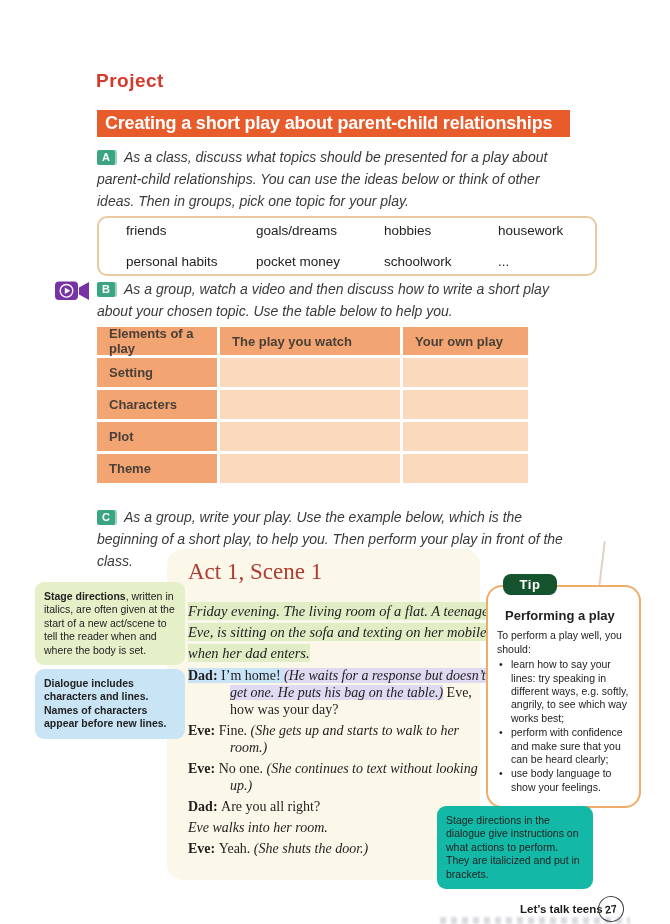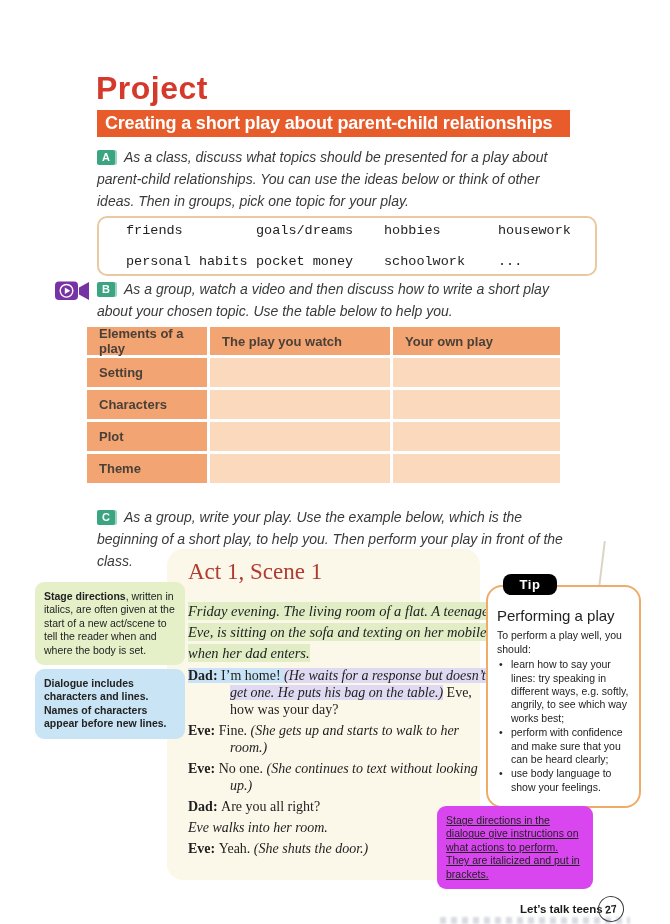--- a/index.html
+++ b/index.html
@@ -3,42 +3,42 @@
 <meta charset="utf-8">
 <style>
   html,body{margin:0;padding:0;}
   body{
     width:670px;height:924px;position:relative;background:#ffffff;
     font-family:"Liberation Sans",sans-serif;color:#333;overflow:hidden;
   }
   .abs{position:absolute;}
 
   
-  .project-title{left:96px;top:70px;font-size:32px;font-weight:bold;color:#d5392b;letter-spacing:.5px;}
+  .project-title{left:96px;top:70px;font-size:19px;font-weight:bold;color:#d5392b;letter-spacing:.5px;}
   .banner{left:97px;top:110px;width:465px;height:27px;background:#e85c2c;color:#fff;
     font-weight:bold;font-size:18px;line-height:27px;padding-left:8px;letter-spacing:-.2px;white-space:nowrap;}
 
   
   .instr{font-style:italic;font-size:14px;line-height:22px;color:#3a3a3a;margin:0;}
   .badge{display:inline-block;width:18px;height:15px;background:#3ba581;color:#fff;
     font-style:normal;font-weight:bold;font-size:11px;line-height:15px;text-align:center;
     border-radius:2px;margin-right:9px;vertical-align:1px;box-shadow:2px 0 0 #9fd4c0;}
   .sec-a{left:97px;top:146px;width:476px;}
   .sec-b{left:97px;top:278px;width:476px;}
   .sec-c{left:97px;top:506px;width:476px;}
   .video-icon{left:54px;top:279px;}
 
   
   .ideas-box{left:97px;top:216px;width:469px;height:56px;border:2px solid #e9c9a0;border-radius:10px;
     display:grid;grid-template-columns:130px 128px 114px 1fr;align-content:center;
-    padding-left:27px;font-size:13.5px;color:#222;row-gap:17px;font-family:Liberation Mono, monospace;}
+    padding-left:27px;font-size:13.5px;color:#222;row-gap:17px;}
   .ideas-box span{line-height:14px;}
 
   
-  .ptable{left:87px;top:327px;width:473px;display:grid;grid-template-columns:120px 180px 1fr;
+  .ptable{left:97px;top:327px;width:431px;display:grid;grid-template-columns:120px 180px 1fr;
     grid-template-rows:28px repeat(4,29px);gap:3px;}
   .ptable .hcell,.ptable .lcell{background:#f2a472;font-weight:bold;font-size:13px;color:#4a4038;
     display:flex;align-items:center;padding-left:12px;}
   .ptable .ecell{background:#fad9bd;}
 
   
   .script-panel{left:167px;top:549px;width:313px;height:331px;background:#fbf7e9;border-radius:16px;}
   .act-title{left:188px;top:559px;font-family:"Liberation Serif",serif;font-size:23px;color:#b23b31;}
   .stage-open{left:188px;top:601px;width:344px;font-family:"Liberation Serif",serif;
     font-style:italic;font-size:14.5px;line-height:21px;color:#222;}
@@ -49,29 +49,29 @@
     font-size:14px;line-height:17px;color:#1e1e1e;}
   .dialogue p{margin:0 0 4px;padding-left:42px;text-indent:-42px;}
   .dialogue p.dir-line{padding-left:0;text-indent:0;font-style:italic;}
   .spk{font-weight:bold;}
   .sdir{font-style:italic;}
 
   
   .callout{font-size:10.5px;line-height:13.4px;color:#222;border-radius:9px;padding:8px 9px;}
   .co-green{left:35px;top:582px;width:132px;background:#e5efc8;}
   .co-blue{left:35px;top:669px;width:132px;background:#c9e4f5;font-weight:bold;}
-  .co-purple{left:437px;top:806px;width:138px;background:#d946ef;text-decoration:underline;}
+  .co-purple{left:437px;top:806px;width:138px;background:#14b8a6;}
 
   
   .tip-leader{left:601px;top:541px;width:2px;height:46px;background:#ddd4c6;transform:rotate(7deg);}
   .tip-box{left:486px;top:585px;width:133px;border:2px solid #efac68;border-radius:16px;background:#fff;
     padding:22px 9px 12px 9px;font-size:10.5px;line-height:13.4px;color:#222;}
-  .tip-badge{left:503px;top:574px;width:54px;height:21px;background:#000000;border-radius:8px;
+  .tip-badge{left:503px;top:574px;width:54px;height:21px;background:#14532d;border-radius:8px;
     color:#fff;font-weight:bold;font-size:13px;line-height:21px;text-align:center;letter-spacing:.5px;}
-  .tip-head{font-weight:normal;font-size:15px;margin:0 0 7px;}
+  .tip-head{font-weight:bold;font-size:13px;margin:0 8px 7px;}
   .tip-intro{margin:0 0 2px;}
   .tip-box ul{margin:0;padding-left:12px;list-style:none;}
   .tip-box li{position:relative;padding-left:2px;margin-top:1px;}
   .tip-box li::before{content:"•";position:absolute;left:-10px;}
 
   
   .footer-series{left:520px;top:903px;font-size:11.5px;font-weight:bold;color:#1c1c1c;}
   .page-circle{left:598px;top:896px;width:24px;height:24px;border:1.5px solid #3a3a3a;border-radius:50%;
     font-size:11px;font-weight:bold;color:#222;display:flex;align-items:center;justify-content:center;transform:rotate(-8deg);}
   .watermark{left:440px;top:917px;width:190px;height:7px;opacity:.25;filter:blur(1px);

